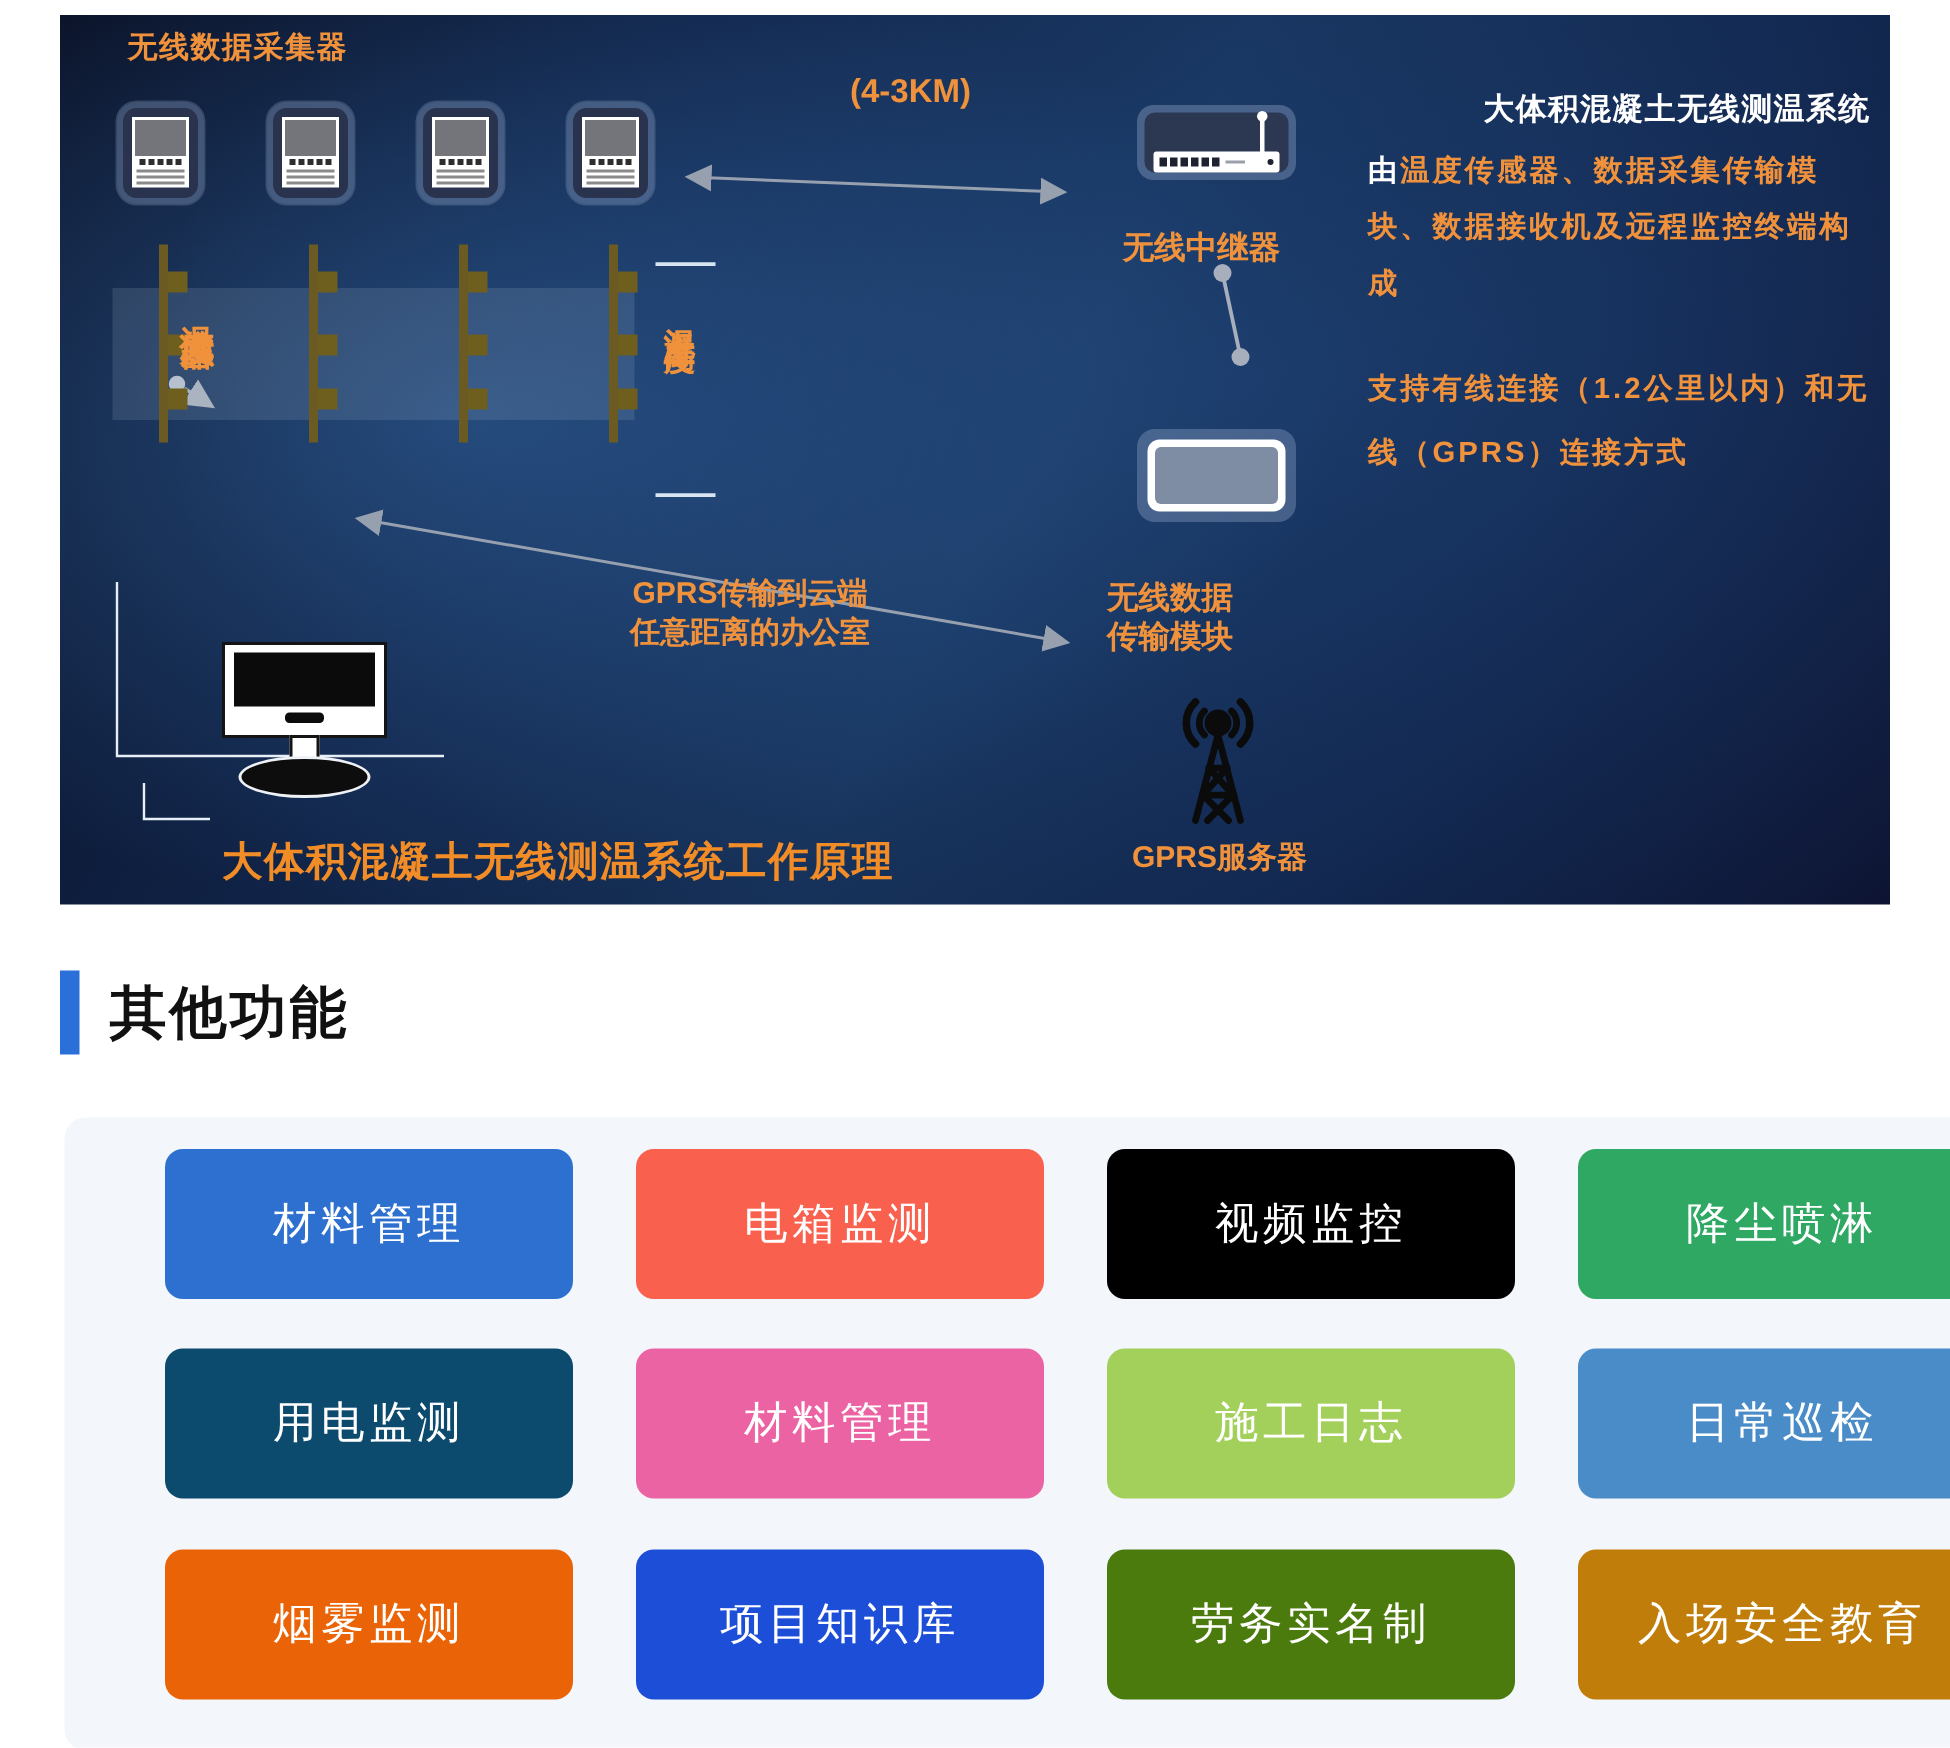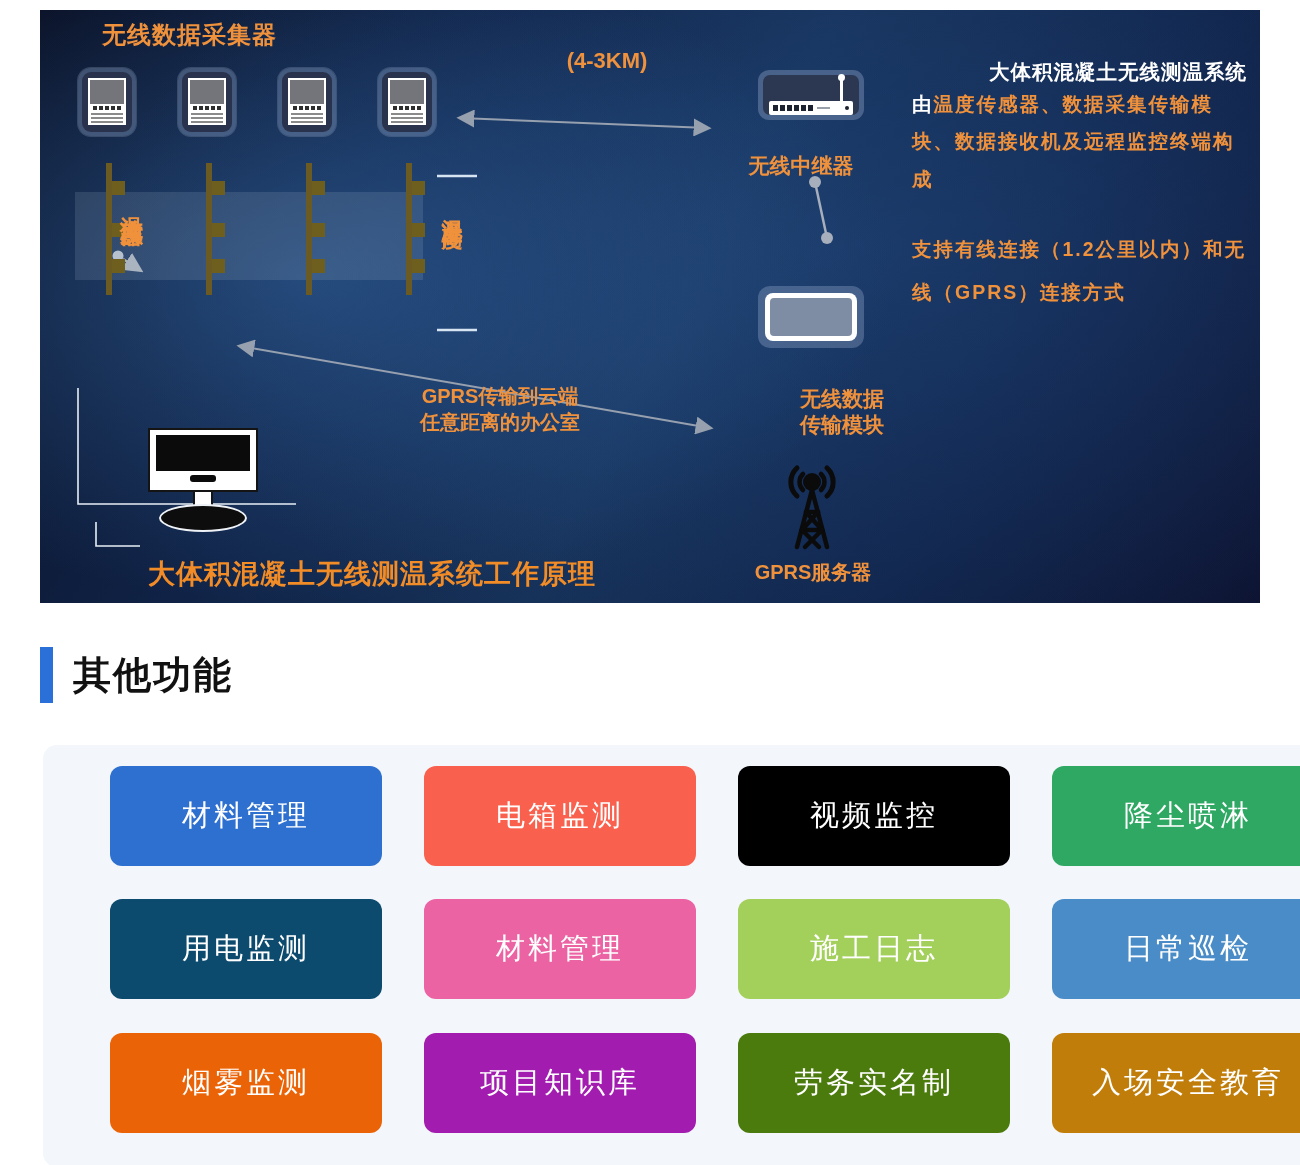--- a/index.html
+++ b/index.html
@@ -10,21 +10,21 @@
     position:absolute;left:40px;top:10px;width:1220px;height:593px;overflow:hidden;
     background:
       radial-gradient(900px 500px at 22% 45%, rgba(52,104,164,.55), rgba(52,104,164,0) 65%),
       radial-gradient(1100px 620px at 68% 40%, rgba(36,78,136,.45), rgba(36,78,136,0) 70%),
       linear-gradient(118deg,#0a1126 0%,#102347 30%,#163158 52%,#10244a 75%,#0d1331 100%);
   }
   .hero *{box-sizing:border-box;}
   .o-text{color:#f0913c;font-weight:bold;}
   .hero-label{position:absolute;line-height:1.25;}
 
-  .collectors-label{left:62px;top:10px;font-size:24px;letter-spacing:1px;}
+  .collectors-label{left:45px;top:10px;font-size:20px;letter-spacing:1px;}
 
   
   .collector{position:absolute;top:58px;width:58px;height:68px;border-radius:13px;
     background:rgba(130,152,188,.42);box-shadow:0 0 0 1px rgba(185,200,225,.22);}
   .collector::before{content:"";position:absolute;inset:4px;border-radius:9px;background:#29334e;}
   .doc{position:absolute;left:50%;top:10px;transform:translateX(-50%);width:38px;height:47px;background:#fff;}
   .doc-screen{margin:2px 2px 0;height:24px;background:#74757a;}
   .doc-squares{display:flex;gap:2px;justify-content:center;margin-top:2px;}
   .doc-squares i{width:4px;height:4px;background:#2e2e2e;}
   .doc-lines{margin:3px 3px 0;}
@@ -53,42 +53,42 @@
   .router-body i{width:5px;height:6px;background:#1c2230;}
   .router-body .dash{width:13px;height:2px;background:#9aa0ab;margin-left:2px;}
   .router-body .rdot{width:4px;height:4px;border-radius:50%;background:#1c2230;margin-left:auto;}
 
   .repeater-label{left:698px;top:143px;width:126px;text-align:center;font-size:21px;}
 
   
   .module{position:absolute;left:718px;top:276px;width:106px;height:62px;border-radius:12px;background:rgba(142,162,198,.38);}
   .module::before{content:"";position:absolute;inset:7px;border-radius:8px;background:#fff;}
   .module::after{content:"";position:absolute;inset:12px;border-radius:4px;background:#7e8da3;}
-  .module-label{left:698px;top:376px;width:146px;text-align:right;font-size:21px;}
+  .module-label{left:698px;top:376px;width:146px;text-align:left;font-size:21px;}
 
   .tower{position:absolute;left:732px;top:452px;width:80px;height:90px;}
   .gprs-label{left:698px;top:550px;width:150px;text-align:center;font-size:20px;}
 
   .transfer-label{left:350px;top:373px;width:220px;text-align:center;font-size:20px;line-height:1.3;}
 
   
   .monitor{position:absolute;left:108px;top:418px;width:110px;display:flex;flex-direction:column;align-items:center;}
   .m-frame{width:110px;height:64px;background:#fff;border:2px solid #141414;padding:5px 6px;}
   .m-screen{width:100%;height:36px;background:#0b0b0b;}
   .m-slot{width:26px;height:7px;background:#0b0b0b;border-radius:3px;margin:4px auto 0;}
   .m-neck{width:20px;height:24px;background:#fff;border:2px solid #141414;margin-top:-2px;}
   .m-base{width:88px;height:28px;background:#0d0d0d;border:2px solid #eef2f7;border-radius:50%;margin-top:-10px;}
 
   .bottom-title{left:108px;top:548px;font-size:27px;letter-spacing:1px;color:#f28c27;font-weight:bold;}
 
   
   .info{position:absolute;left:872px;top:48px;width:335px;}
   .info-title{color:#ffffff;font-weight:bold;font-size:20.5px;text-align:right;letter-spacing:1px;}
   .info-para{font-size:19.5px;font-weight:bold;letter-spacing:2px;color:#f0913c;line-height:1.92;}
-  .info-para.first{}
+  .info-para.first{margin-top:10px;}
   .info-para.second{margin-top:30px;line-height:2.2;}
   .info-para .white{color:#ffffff;}
 
   .hero svg.overlay{position:absolute;left:0;top:0;pointer-events:none;}
 
   
   .section-heading{position:absolute;left:40px;top:645px;display:flex;align-items:center;height:60px;}
   .section-heading .bar{width:13px;height:56px;background:#2b6fd8;margin-right:20px;}
   .section-heading h2{margin:0;font-size:38px;color:#111;font-weight:bold;letter-spacing:2px;}
 
@@ -307,16 +307,16 @@
 <div class="panel">
   <div class="fn-btn" style="background-color: rgb(46, 112, 207);">材料管理</div>
   <div class="fn-btn" style="background-color: rgb(249, 96, 77);">电箱监测</div>
   <div class="fn-btn" style="background-color: #000000;">视频监控</div>
   <div class="fn-btn" style="background-color: rgb(46, 168, 99);">降尘喷淋</div>
   <div class="fn-btn" style="background-color: #0c4a6e;">用电监测</div>
   <div class="fn-btn" style="background-color: rgb(236, 99, 163);">材料管理</div>
   <div class="fn-btn" style="background-color: rgb(163, 207, 91);">施工日志</div>
   <div class="fn-btn" style="background-color: rgb(74, 140, 199);">日常巡检</div>
   <div class="fn-btn" style="background-color: rgb(235, 99, 7);">烟雾监测</div>
-  <div class="fn-btn" style="background-color: #a21caf; font-family: Liberation Mono, monospace;">项目知识库</div>
+  <div class="fn-btn" style="background-color: #1d4ed8; font-family: Liberation Mono, monospace;">项目知识库</div>
   <div class="fn-btn" style="background-color: rgb(75, 123, 13);">劳务实名制</div>
   <div class="fn-btn" style="background-color: rgb(192, 125, 9);">入场安全教育</div>
 </div>
 
 </body></html>

